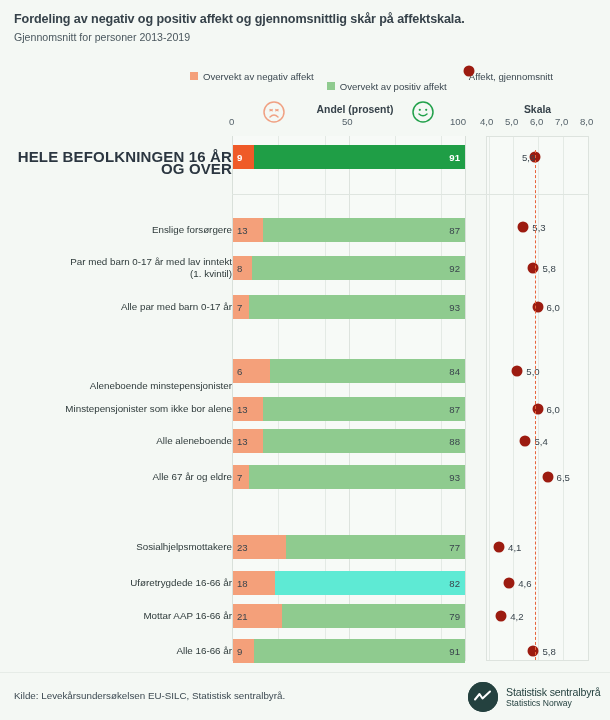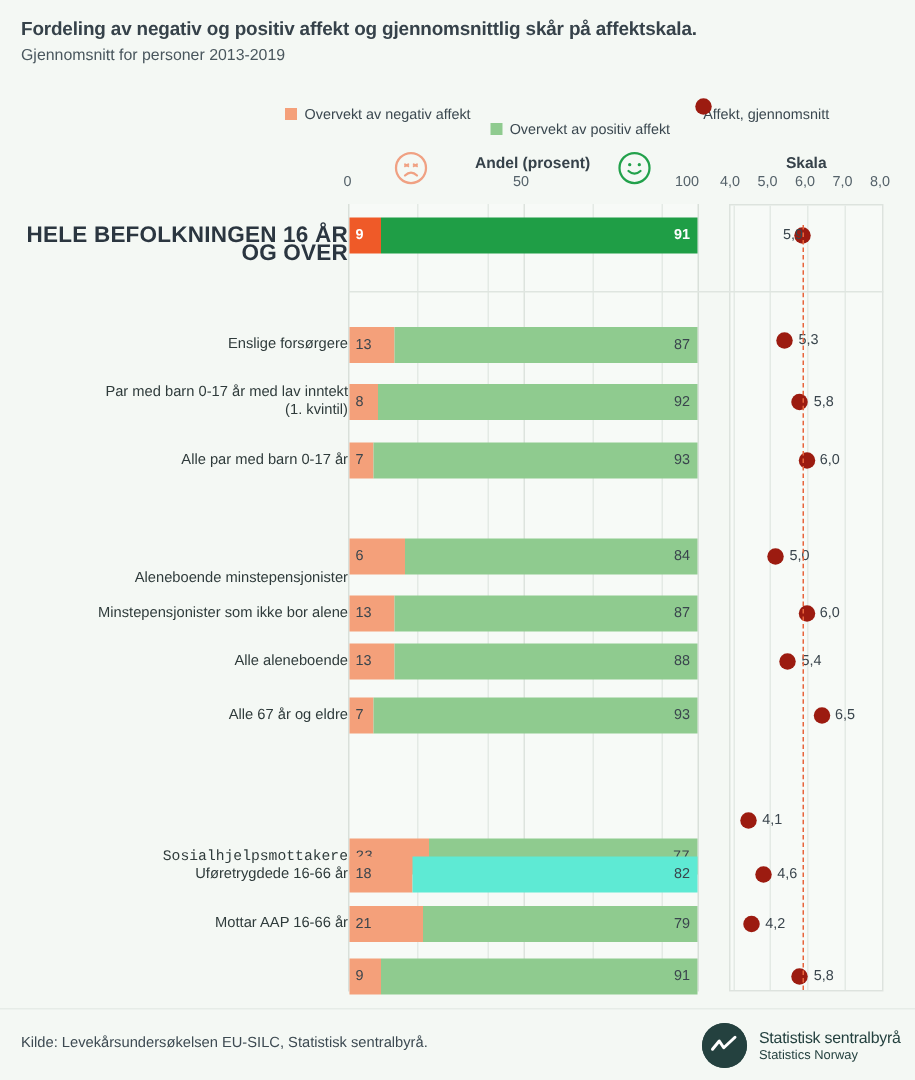--- a/index.html
+++ b/index.html
@@ -301,21 +301,21 @@
           <div class="seg neg" style="width: 16.24px; background: rgb(244, 160, 122);">
             <span class="vneg">7</span>
           </div>
           <div class="seg pos" style="left: 16.24px; width: 215.76px; background: rgb(143, 203, 143);">
             <span class="vpos">93</span>
           </div>
         </div>
       </div>
       <div class="dot" style="left: 547.6px; top: 477px; background: rgb(156, 27, 16);"></div>
       <div class="dotlabel" style="left: 556.6px; top: 477px;">6,5</div>
-      <div class="row" style="top: 559px; height: 24px; font-family: Liberation Mono, monospace;">
+      <div class="row" style="top: 535px; height: 24px;">
         <div class="rowlabel" style="top: 6px;">Sosialhjelpsmottakere</div>
         <div class="bar">
           <div class="seg neg" style="width: 53.36px; background: rgb(244, 160, 122);">
             <span class="vneg">23</span>
           </div>
           <div class="seg pos" style="left: 53.36px; width: 178.64px; background: rgb(143, 203, 143);">
             <span class="vpos">77</span>
           </div>
         </div>
       </div>
@@ -341,20 +341,21 @@
             <span class="vneg">21</span>
           </div>
           <div class="seg pos" style="left: 48.72px; width: 183.28px; background: rgb(143, 203, 143);">
             <span class="vpos">79</span>
           </div>
         </div>
       </div>
       <div class="dot" style="left: 501.14px; top: 616px; background: rgb(156, 27, 16);"></div>
       <div class="dotlabel" style="left: 510.14px; top: 616px;">4,2</div>
       <div class="row" style="top: 639px; height: 24px;">
+        <div class="rowlabel" style="top: 6px;">Alle 16-66 år</div>
         <div class="bar">
           <div class="seg neg" style="width: 20.88px; background: rgb(244, 160, 122);">
             <span class="vneg">9</span>
           </div>
           <div class="seg pos" style="left: 20.88px; width: 211.12px; background: rgb(143, 203, 143);">
             <span class="vpos">91</span>
           </div>
         </div>
       </div>
       <div class="dot" style="left: 533.46px; top: 651px; background: rgb(156, 27, 16);"></div>

